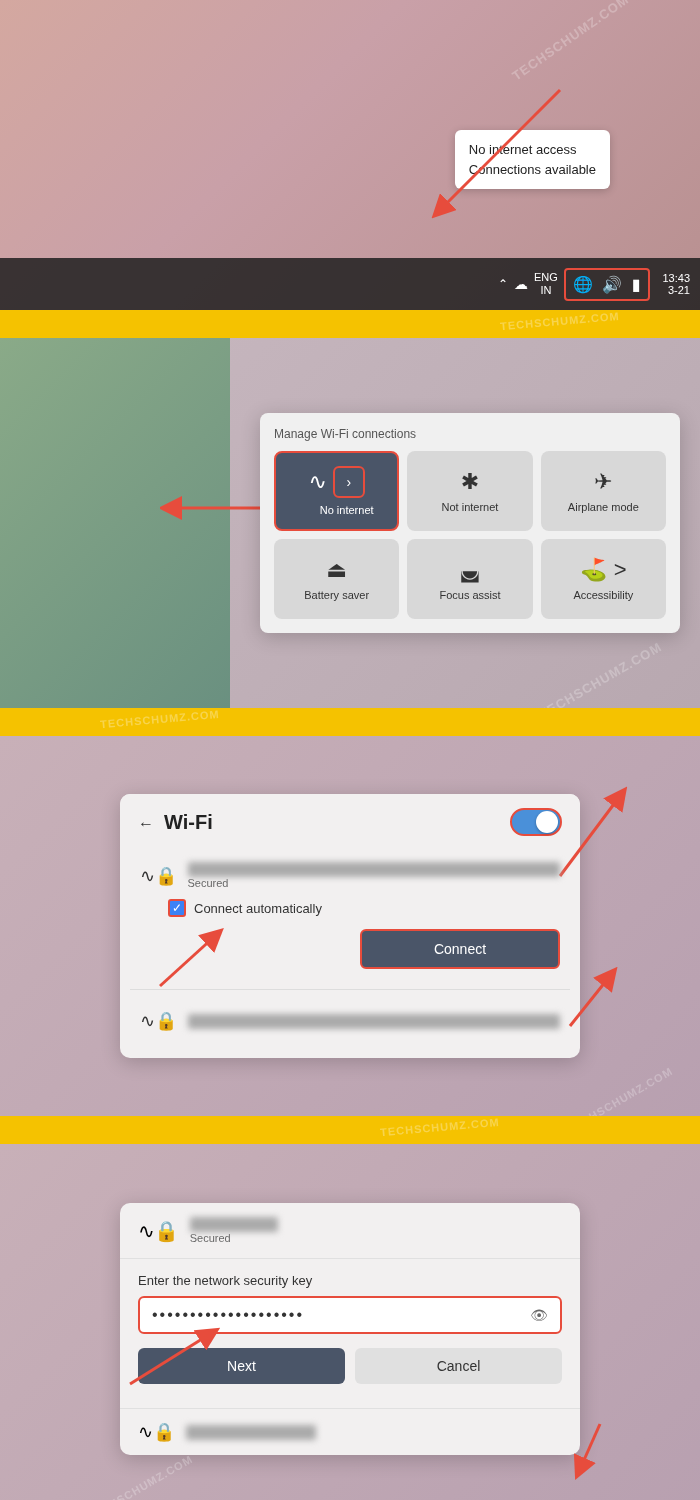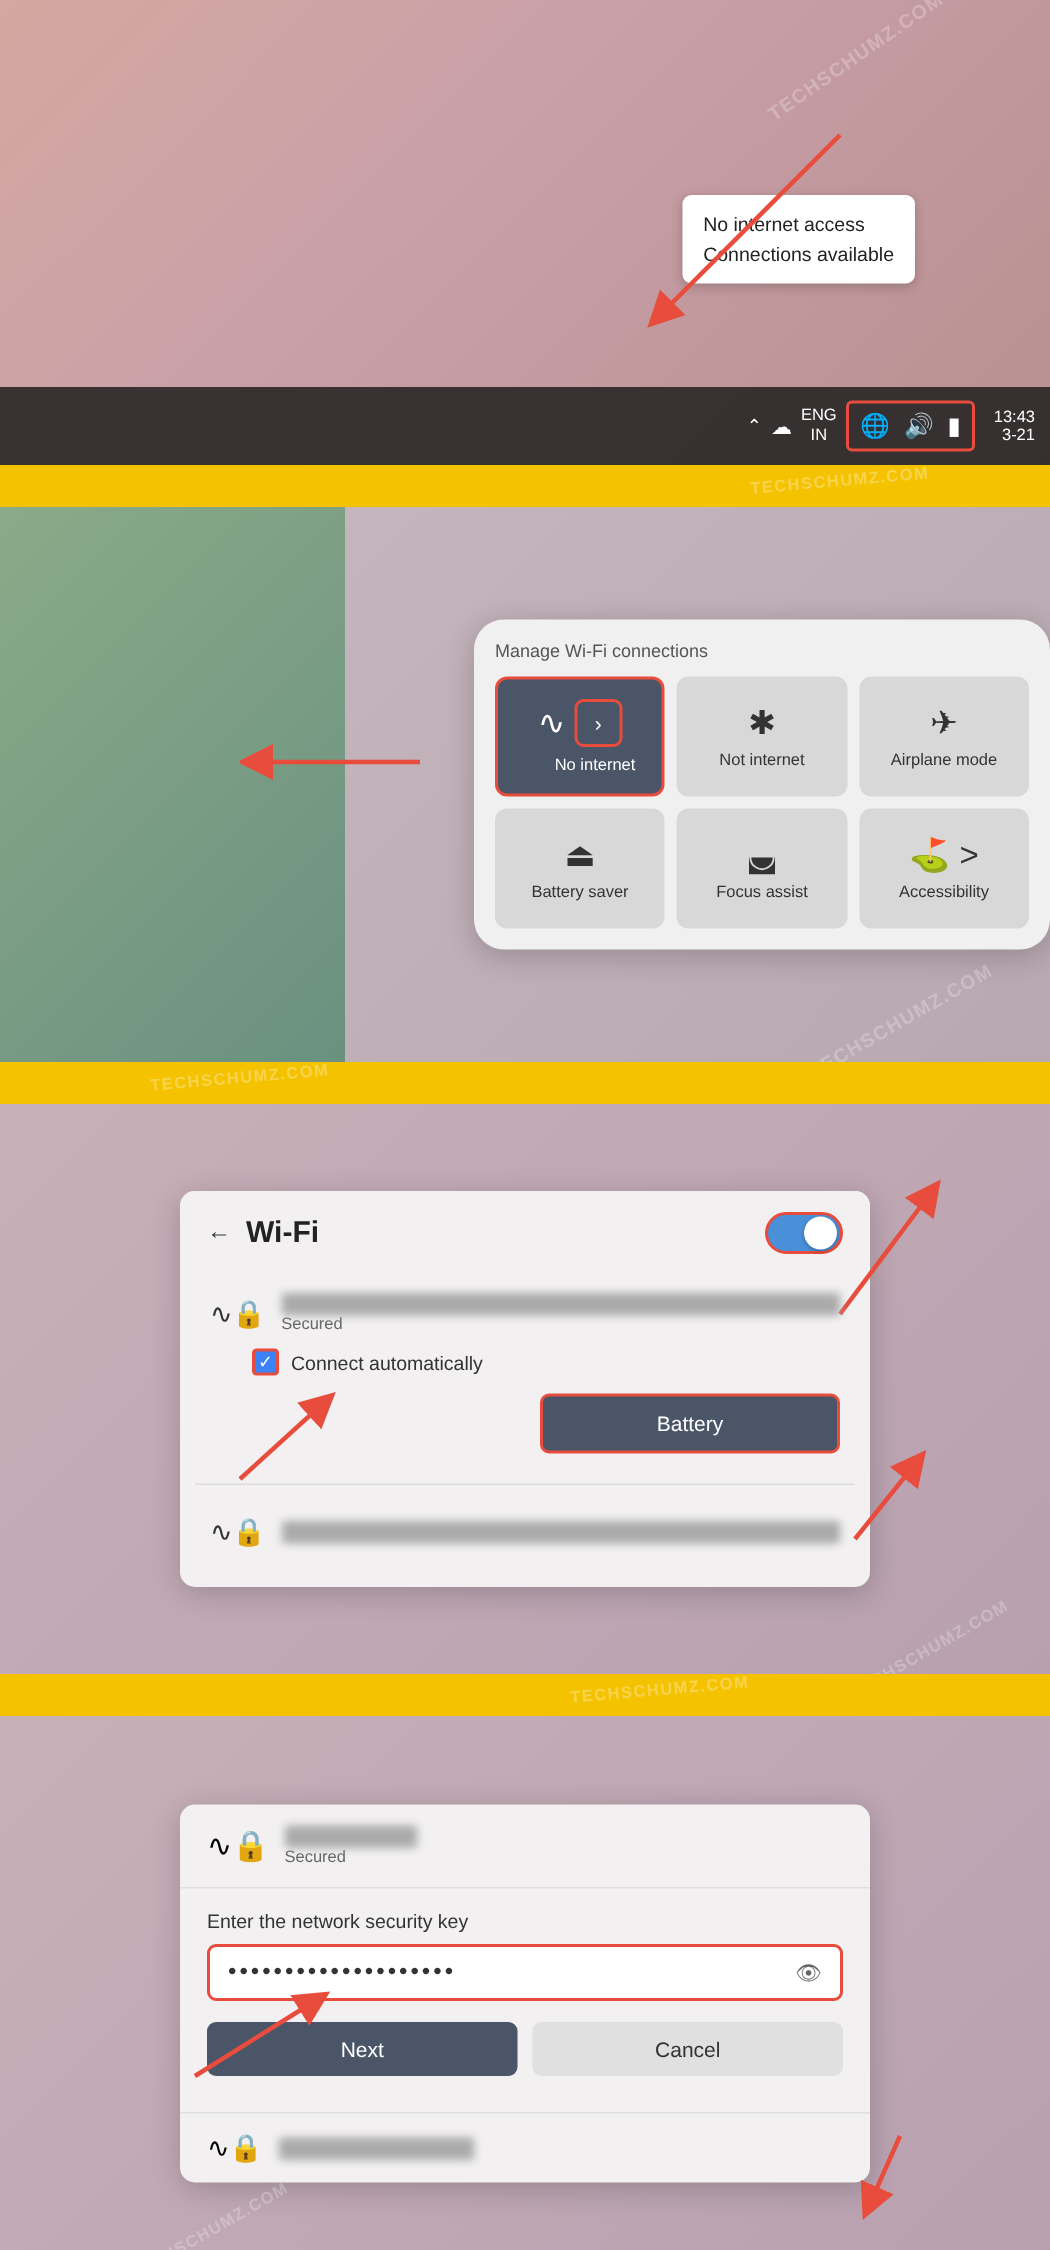--- a/index.html
+++ b/index.html
@@ -122,23 +122,24 @@
     .section2-bg {
       position: absolute;
       left: 0; top: 0; bottom: 0;
       width: 230px;
       background: linear-gradient(135deg, #8aaa88 0%, #6a9080 100%);
     }
     .quick-settings-panel {
       position: relative;
       z-index: 2;
       background: #f0f0f0;
-      border-radius: 20px;
+      border-radius: 8px;
       padding: 14px;
-      width: 384px;
+      width: 420px;
+      margin-right: 20px;
       box-shadow: 0 4px 20px rgba(0,0,0,0.2);
     }
     .qs-title {
       font-size: 12px;
       color: #555;
       margin-bottom: 10px;
       font-weight: 500;
     }
     .qs-grid {
       display: grid;
@@ -553,21 +554,21 @@
             <div class="wifi-net-name blurred">ACT1BG8 xxxxxxxx</div>
             <div class="wifi-net-status">Secured</div>
           </div>
         </div>
         <div class="wifi-connect-area">
           <div class="checkbox-row">
             <div class="checkbox-checked">✓</div>
             <span class="checkbox-label">Connect automatically</span>
           </div>
           <div style="display:flex;justify-content:flex-end;">
-            <button class="connect-btn">Battery</button>
+            <button class="connect-btn">Connect</button>
           </div>
         </div>
       </div>
 
       <div class="divider-line"></div>
 
       <div class="wifi-network-item">
         <div class="wifi-network-top">
           <span class="wifi-net-icon">∿🔒</span>
           <div class="wifi-net-info">

